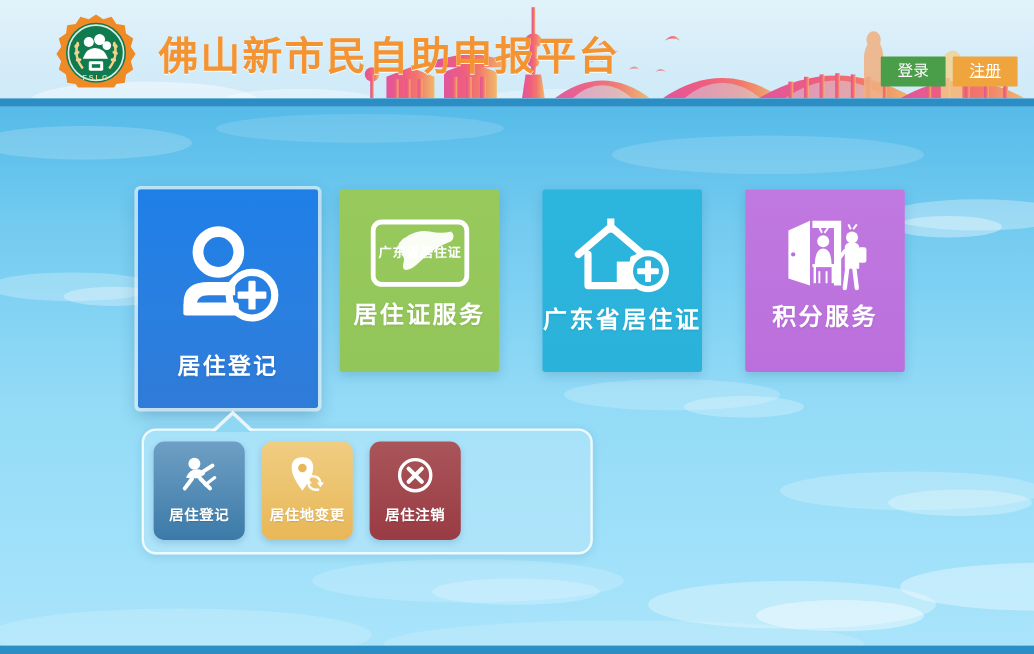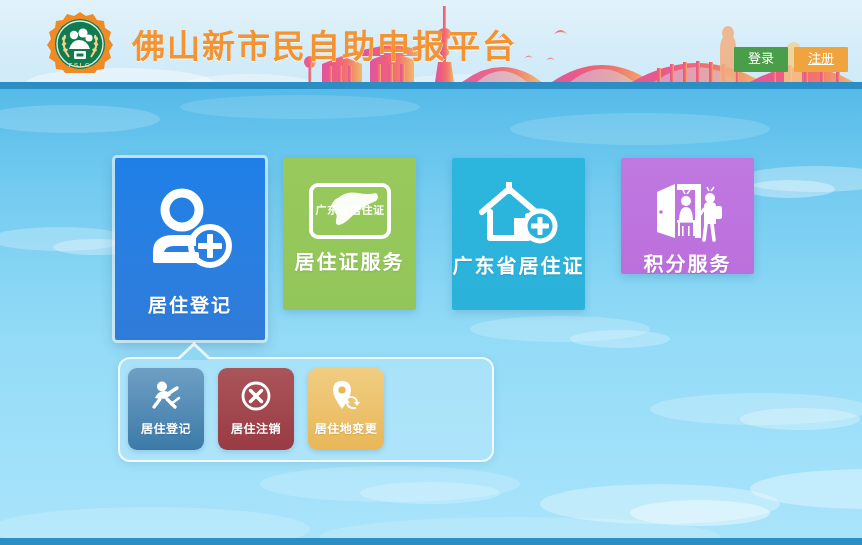--- a/index.html
+++ b/index.html
@@ -81,21 +81,21 @@
 
   .tile-1{
     left:168px;top:0px;width:133px;height:152px;
     background:linear-gradient(180deg,#97c95c 0%,#93c65a 100%);
   }
   .tile-2{
     left:337px;top:0px;width:133px;height:152px;
     background:linear-gradient(180deg,#2cb6dd 0%,#2bb2da 100%);
   }
   .tile-3{
-    left:506px;top:0px;width:133px;height:116px;
+    left:506px;top:0px;width:133px;height:152px;
     background:linear-gradient(180deg,#c079e0 0%,#bb6fdc 100%);
   }
   .tile-1 .ico,.tile-2 .ico,.tile-3 .ico{margin-top:24px;}
   .tile-1 .lbl,.tile-2 .lbl,.tile-3 .lbl{margin-top:6px;font-size:20px;}
 
   
   .submenu{
     position:absolute;left:118px;top:357px;width:372px;height:101px;
     border-radius:12px;
     background:rgba(190,232,250,.45);
@@ -376,42 +376,42 @@
               <path d="M14,17 L28,8" stroke="#ffffff" stroke-width="3.4" stroke-linecap="round" fill="none"></path>
               <path d="M11,19 L5,27" stroke="#ffffff" stroke-width="3.4" stroke-linecap="round" fill="none"></path>
               <path d="M18,19 L26,27" stroke="#ffffff" stroke-width="3.4" stroke-linecap="round" fill="none"></path>
               <path d="M22,24 L30,18" stroke="#ffffff" stroke-width="2.6" stroke-linecap="round" fill="none"></path>
             </g>
           </svg>
         </div>
         <div class="lbl">居住登记</div>
       </div>
 
-      <div class="sub-item sub-2">
-        <div class="ico">
-          <svg width="34" height="32" viewBox="0 0 34 32">
-            <circle cx="17" cy="16" r="13" fill="none" stroke="#ffffff" stroke-width="2.8"></circle>
-            <path d="M11.5,10.5 L22.5,21.5 M22.5,10.5 L11.5,21.5" stroke="#ffffff" stroke-width="3.4" stroke-linecap="round"></path>
-          </svg>
-        </div>
-        <div class="lbl">居住注销</div>
-      </div>
-
       <div class="sub-item sub-1">
         <div class="ico">
           <svg width="34" height="32" viewBox="0 0 34 32">
             <g fill="#ffffff">
               <path d="M13,1 q9,0 9,9 q0,7 -9,19 q-9,-12 -9,-19 q0,-9 9,-9 Z"></path>
               <circle cx="13" cy="10" r="3.6" fill="#e8b757"></circle>
               <path d="M22,18 q7,-1 8,4 l-2,0 l3,4 l3,-4 l-2,0 q-1,-7 -10,-6 Z" transform="translate(-3,0)"></path>
               <path d="M30,27 q-7,1 -8,-4 l2,0 l-3,-4 l-3,4 l2,0 q1,7 10,6 Z" transform="translate(-3,0)"></path>
             </g>
           </svg>
         </div>
         <div class="lbl">居住地变更</div>
       </div>
 
+      <div class="sub-item sub-2">
+        <div class="ico">
+          <svg width="34" height="32" viewBox="0 0 34 32">
+            <circle cx="17" cy="16" r="13" fill="none" stroke="#ffffff" stroke-width="2.8"></circle>
+            <path d="M11.5,10.5 L22.5,21.5 M22.5,10.5 L11.5,21.5" stroke="#ffffff" stroke-width="3.4" stroke-linecap="round"></path>
+          </svg>
+        </div>
+        <div class="lbl">居住注销</div>
+      </div>
+
 
     </div>
   </div>
 
   <div class="footer-bar"></div>
 </div>
 
 </body></html>

